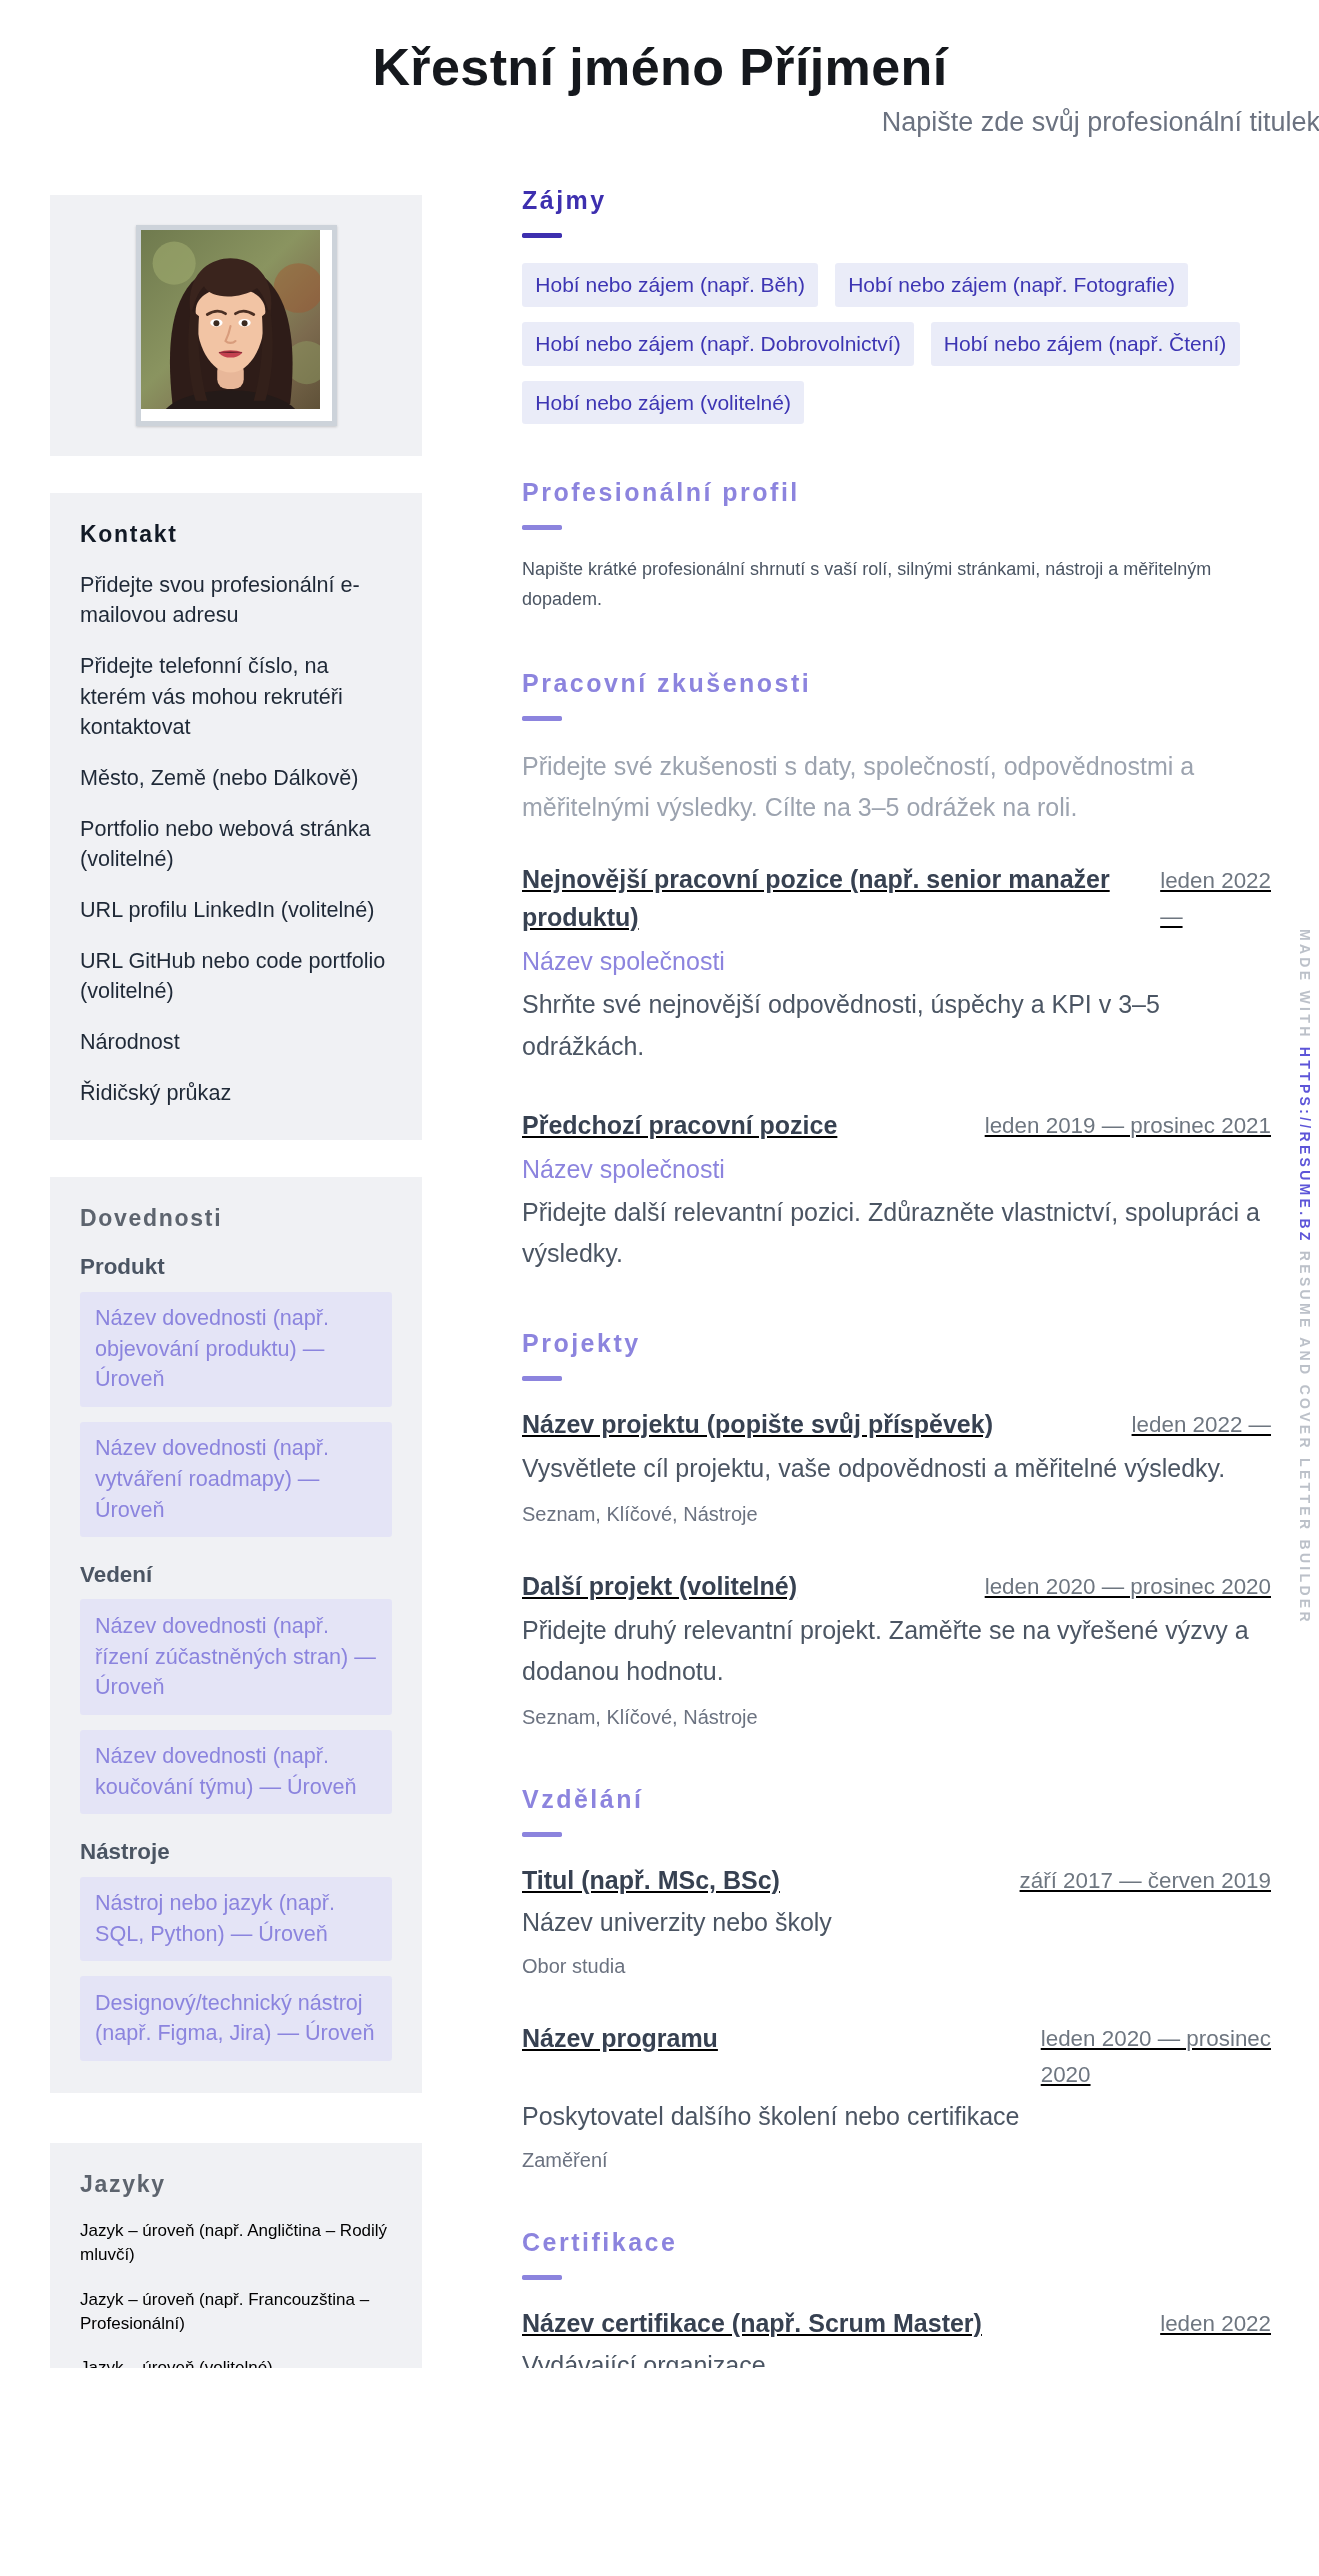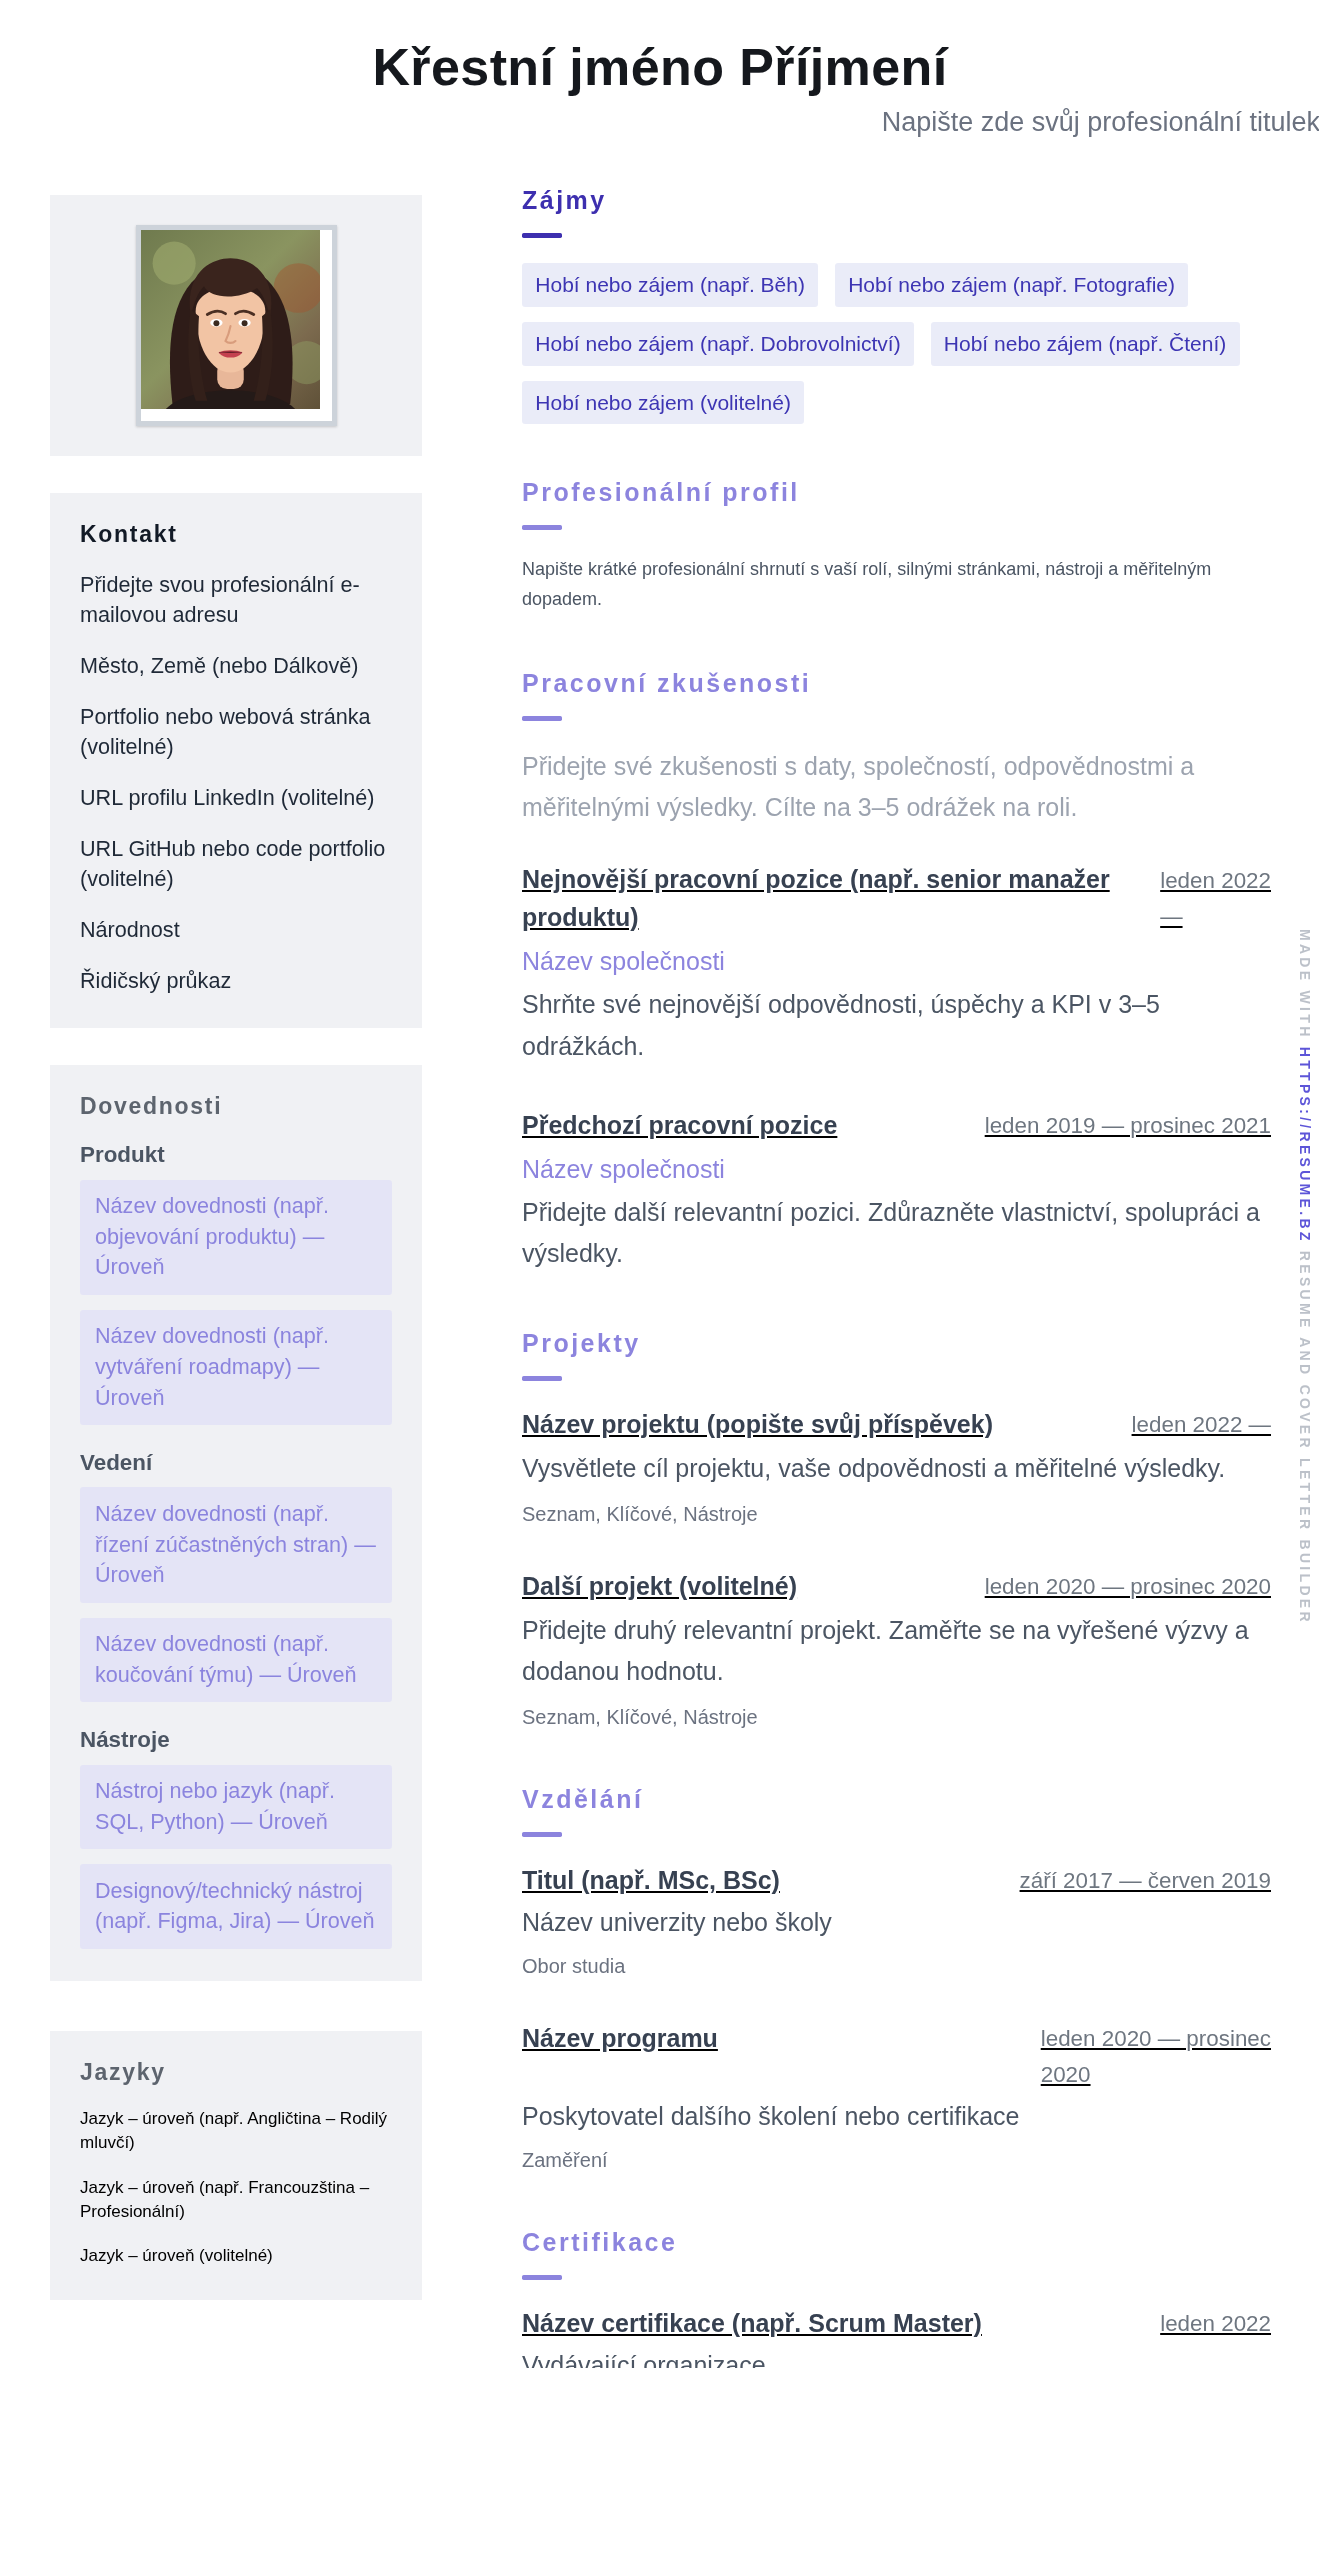--- a/index.html
+++ b/index.html
@@ -120,20 +120,21 @@
 
             <path d="M94 148 C100 144 116 144 122 148 C116 156 100 156 94 148 Z" fill="#c4414f"></path>
             <path d="M94 148 C102 147 114 147 122 148" stroke="#8e2d3a" stroke-width="1.6"></path>
           </svg>
         </div>
       </div>
 
       <div class="panel side-section">
         <h2 class="side-title dark">Kontakt</h2>
         <div class="contact-item">Přidejte svou profesionální e-mailovou adresu</div>
+        <div class="contact-item">Přidejte telefonní číslo, na kterém vás mohou rekrutéři kontaktovat</div>
         <div class="contact-item">Město, Země (nebo Dálkově)</div>
         <div class="contact-item">Portfolio nebo webová stránka (volitelné)</div>
         <div class="contact-item">URL profilu LinkedIn (volitelné)</div>
         <div class="contact-item">URL GitHub nebo code portfolio (volitelné)</div>
         <div class="contact-item">Národnost</div>
         <div class="contact-item">Řidičský průkaz</div>
       </div>
 
       <div class="panel side-section">
         <h2 class="side-title gray">Dovednosti</h2>

